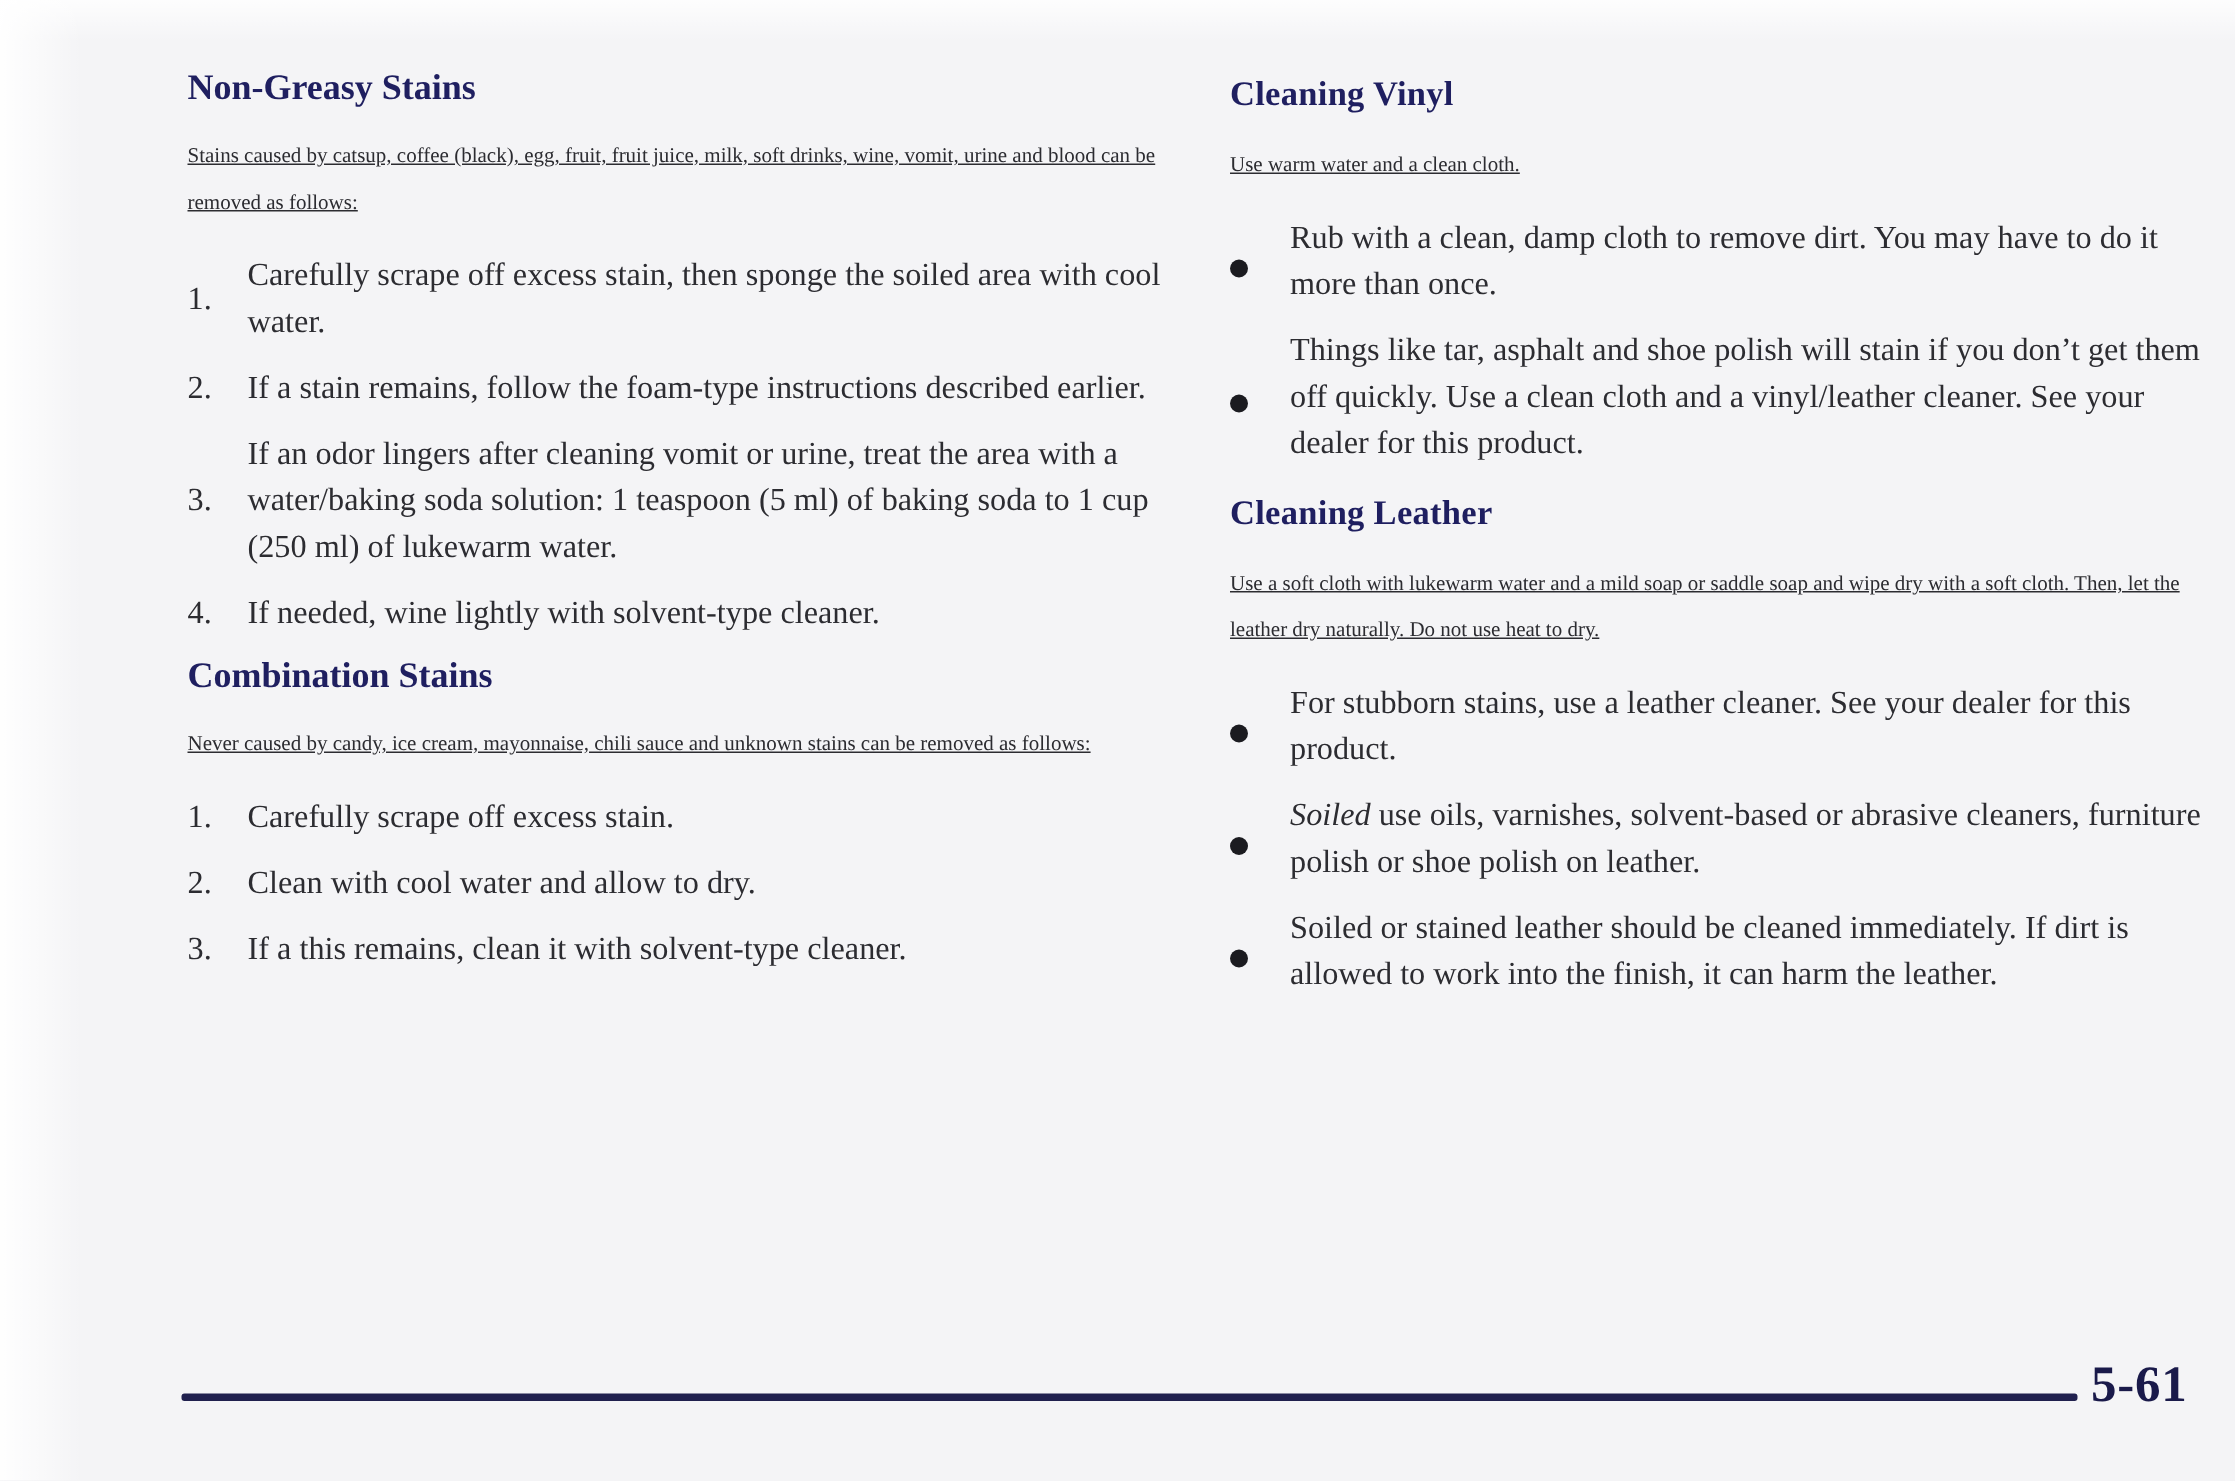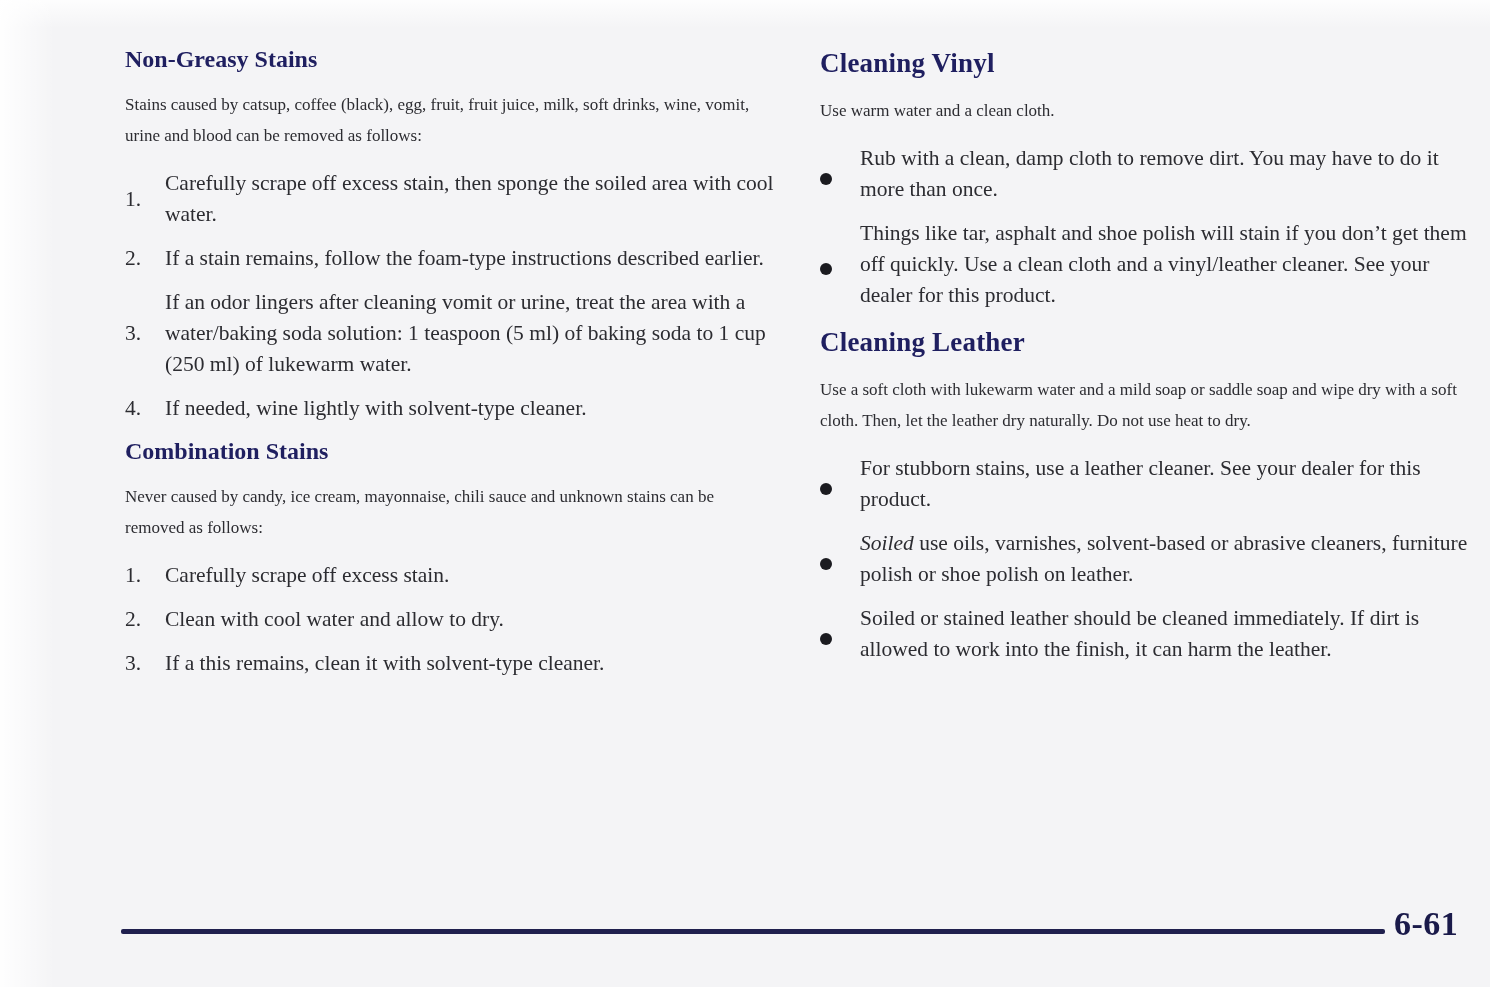--- a/index.html
+++ b/index.html
@@ -20,40 +20,41 @@
     overflow: hidden;
   }
   .columns {
     display: flex;
     padding: 45px 0 0 125px;
   }
   .col-left  { width: 650px; }
   .col-right { width: 648px; margin-left: 45px; }
 
   h2.section-heading {
-    font-size: 27px;
+    font-size: 23px;
     line-height: 36px;
     font-weight: bold;
     color: #1f1f60;
     margin: 0 0 14px 0;
     letter-spacing: 0.2px;
   }
   h3.sub-heading {
     font-size: 24px;
     line-height: 29px;
     font-weight: bold;
     color: #1f1f60;
     margin: 0 0 15px 0;
   }
   .mt { margin-top: 22px; }
 
   p.body-text {
-    font-size: 17px;
+    font-size: 14px;
     line-height: 31px;
     margin: 0 0 17px 0;
+    text-decoration: underline;
   }
 
   ol.num-list, ul.bullet-list {
     list-style: none;
     margin: 0 0 6px 0;
     padding: 0;
   }
   .num-list li, .bullet-list li {
     display: flex;
     align-items: center;
@@ -192,14 +193,14 @@
             </span>
             <span class="li-text">Soiled or stained leather should be cleaned immediately. If dirt is allowed to work into the finish, it can harm the leather.</span>
           </li>
         </ul>
       </section>
 
     </div>
   </div>
 
   <div class="footer-rule"></div>
-  <div class="page-number">6-61</div>
+  <div class="page-number">5-61</div>
 </div>
 
 </body></html>

